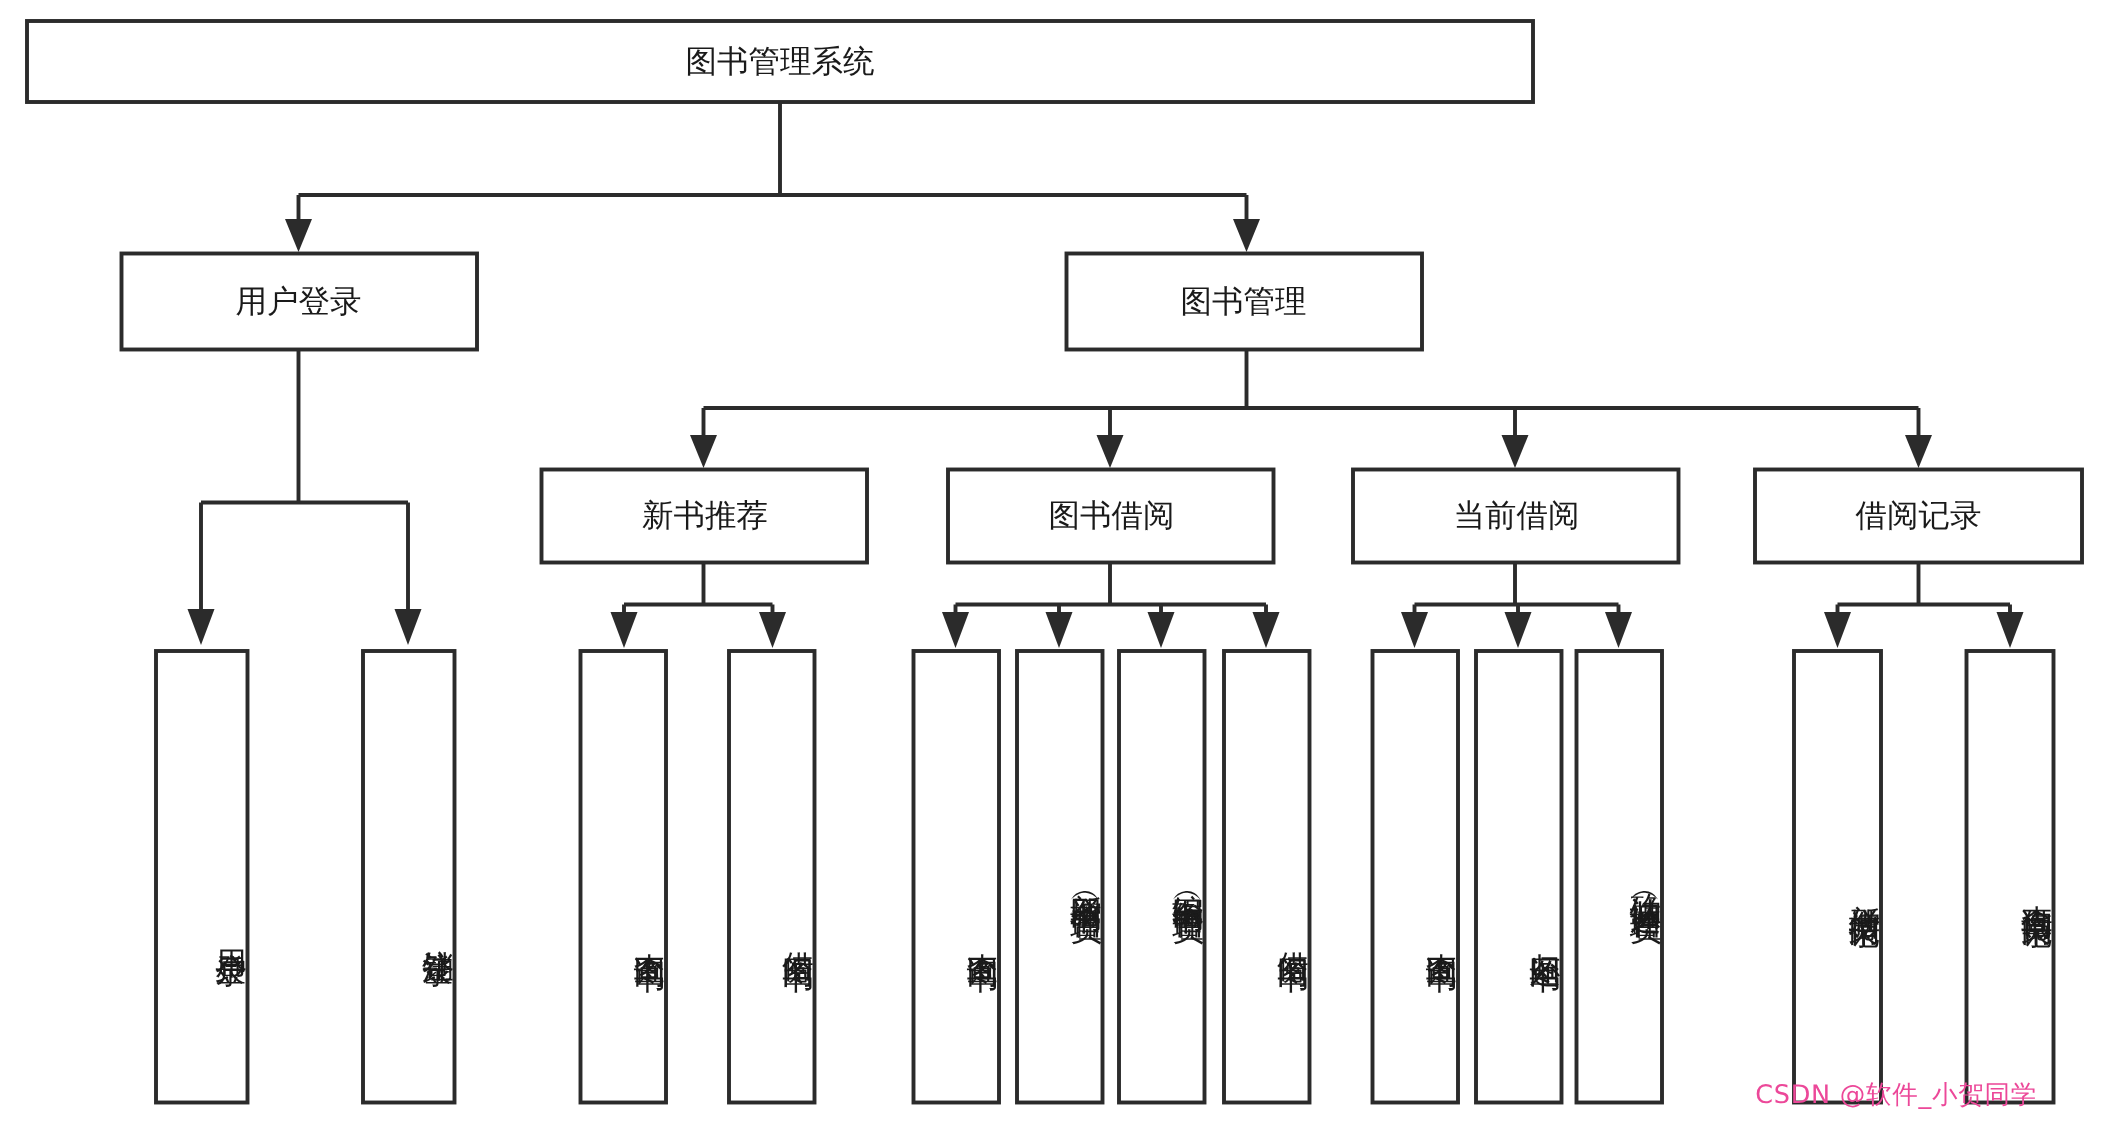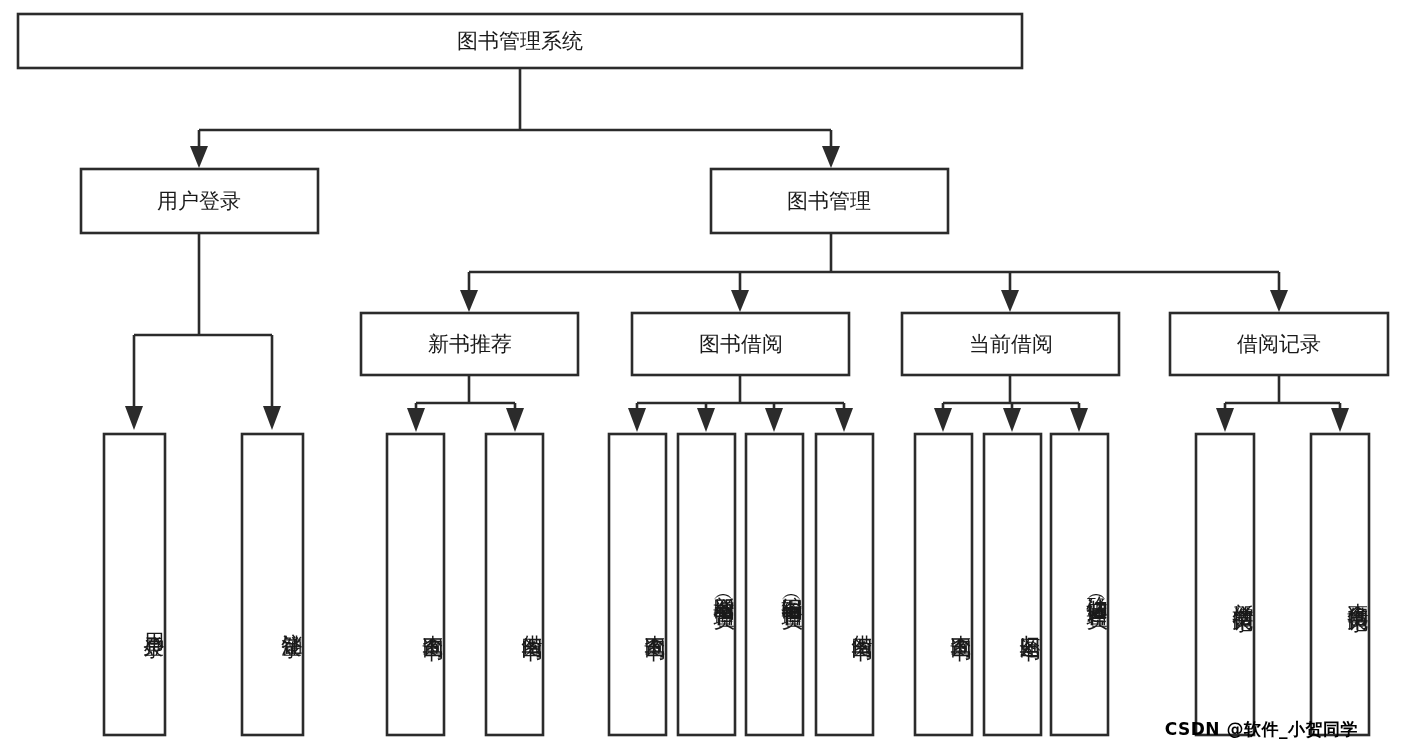--- a/index.html
+++ b/index.html
@@ -64,24 +64,23 @@
     display: flex;
     align-items: flex-start;
     justify-content: center;
   }
   .watermark {
     position: absolute;
     right: 14px;
     bottom: 6px;
     font-family: "DejaVu Sans", "Liberation Sans", sans-serif;
     font-size: 17px;
-    color: #000000;
+    color: #ec4899;
     white-space: nowrap;
     letter-spacing: 0.5px;
-    font-weight: bold;
   }
 </style>
 </head>
 <body>
 
 <div id="diagram-root">
 
   <svg class="diagram-canvas" viewBox="0 0 1405 747">
 
     <g>

